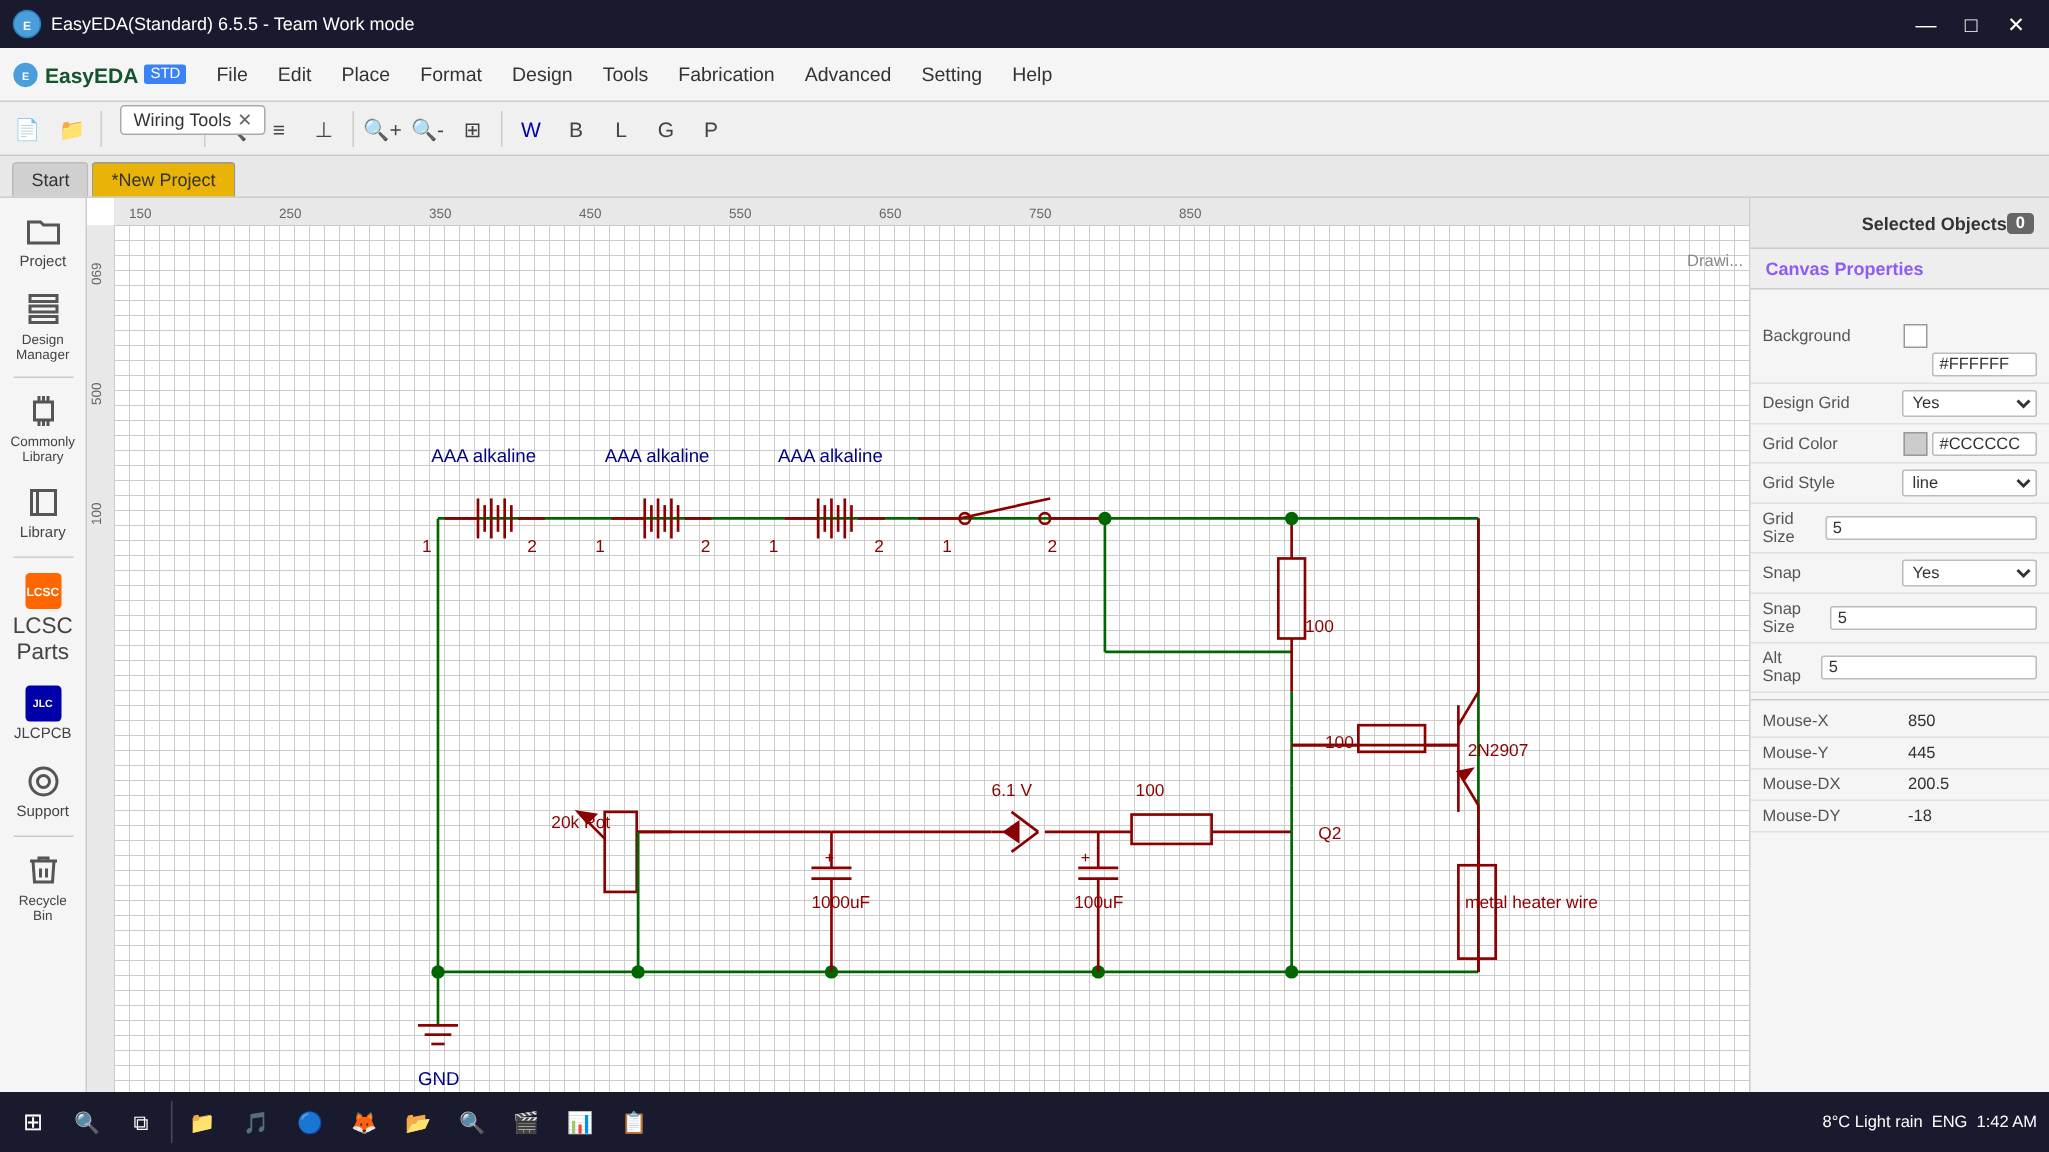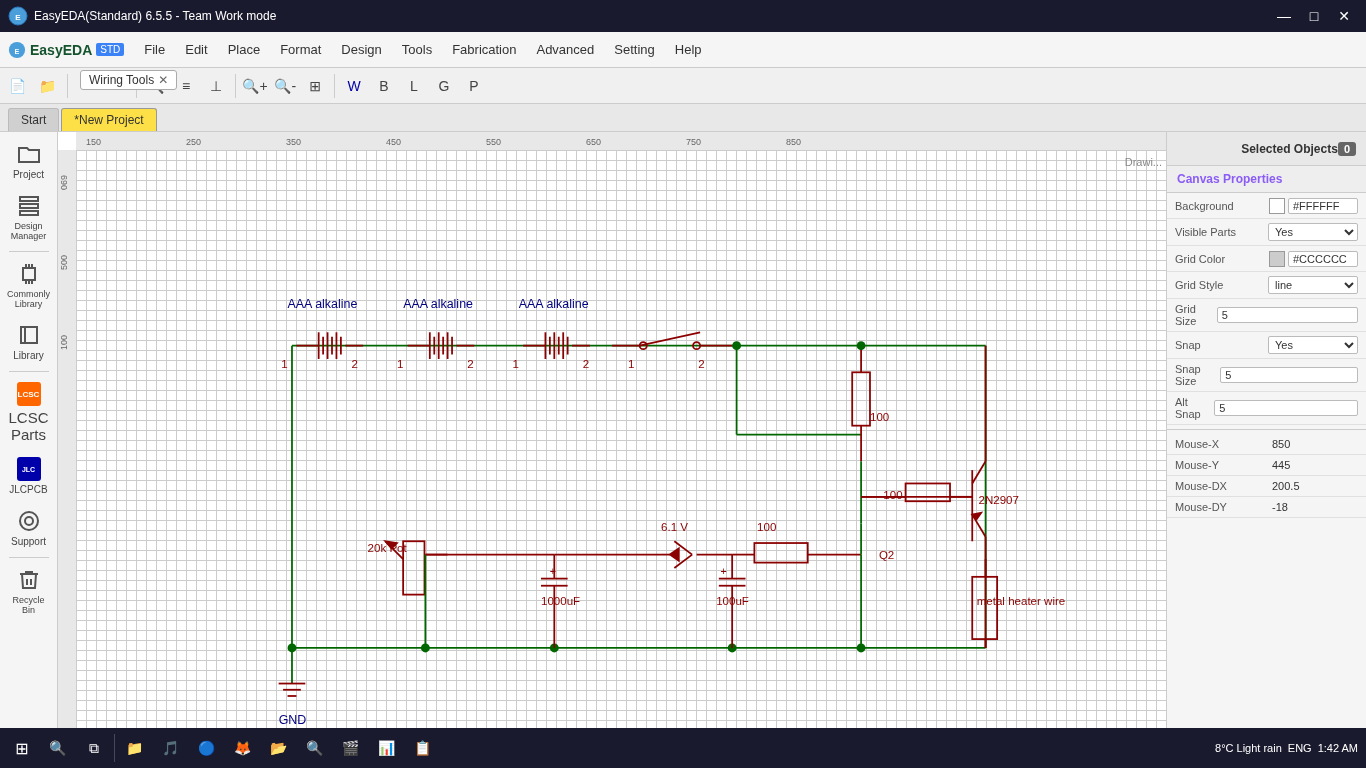--- a/index.html
+++ b/index.html
@@ -36,21 +36,21 @@
       padding: 2px 8px; font-size: 12px; color: #333; display: flex; align-items: center; gap: 4px;
       z-index: 100;
     }
 
     
     #tabbar {
       height: 28px; background: #e8e8e8; border-bottom: 1px solid #ccc;
       display: flex; align-items: flex-end; padding: 0 8px;
     }
     .tab { padding: 4px 12px; background: #d0d0d0; border: 1px solid #bbb; border-bottom: none; cursor: pointer; font-size: 12px; color: #333; border-radius: 3px 3px 0 0; margin-right: 2px; }
-    .tab.active { background: #fde047; border-color: #999; text-align: right; }
+    .tab.active { background: #eab308; border-color: #999; text-align: right; }
 
     
     #main { display: flex; height: calc(768px - 32px - 36px - 36px - 28px - 40px); }
 
     
     #sidebar {
       width: 58px; background: #f5f5f5; border-right: 1px solid #ccc;
       display: flex; flex-direction: column; align-items: center; padding-top: 4px; gap: 2px;
     }
     .sidebar-item {
@@ -77,21 +77,21 @@
     #canvas-content {
       position: absolute; top: 18px; left: 18px; right: 0; bottom: 0;
       background: #fff;
       background-image: 
         linear-gradient(to right, #cccccc 1px, transparent 1px),
         linear-gradient(to bottom, #cccccc 1px, transparent 1px);
       background-size: 10px 10px;
       overflow: hidden;
     }
     #canvas-label {
-      position: absolute; top: 6px; right: 4px; font-size: 11px; color: #888;
+      position: absolute; top: 18px; right: 4px; font-size: 11px; color: #888;
     }
 
     
     #right-panel {
       width: 200px; background: #f5f5f5; border-left: 1px solid #ccc;
       display: flex; flex-direction: column;
     }
     #selected-objects-bar {
       height: 34px; background: #e8e8e8; border-bottom: 1px solid #ccc;
       display: flex; align-items: center; justify-content: flex-end;
@@ -477,25 +477,25 @@
     </div>
     <div id="canvas-props-title">
       <span>Canvas Properties</span>
     </div>
 
     <div id="props-container">
         <div class="prop-row">
           <span class="prop-label">Background</span>
           <div class="prop-color">
             <span class="color-swatch" style="background: rgb(255, 255, 255);"></span>
-            <span class="prop-value" style="min-width: 70px;">#FFFFFF</span>
+            <span class="prop-value" style="min-width: 70px; margin-top: 38px;">#FFFFFF</span>
           </div>
         </div>
         <div class="prop-row">
-          <span class="prop-label">Visible Parts</span>
+          <span class="prop-label">Design Grid</span>
           <select class="prop-value-select"><option value="Yes">Yes</option><option value="No">No</option></select>
         </div>
         <div class="prop-row">
           <span class="prop-label">Grid Color</span>
           <div class="prop-color">
             <span class="color-swatch" style="background: rgb(204, 204, 204);"></span>
             <span class="prop-value" style="min-width: 70px;">#CCCCCC</span>
           </div>
         </div>
         <div class="prop-row">

